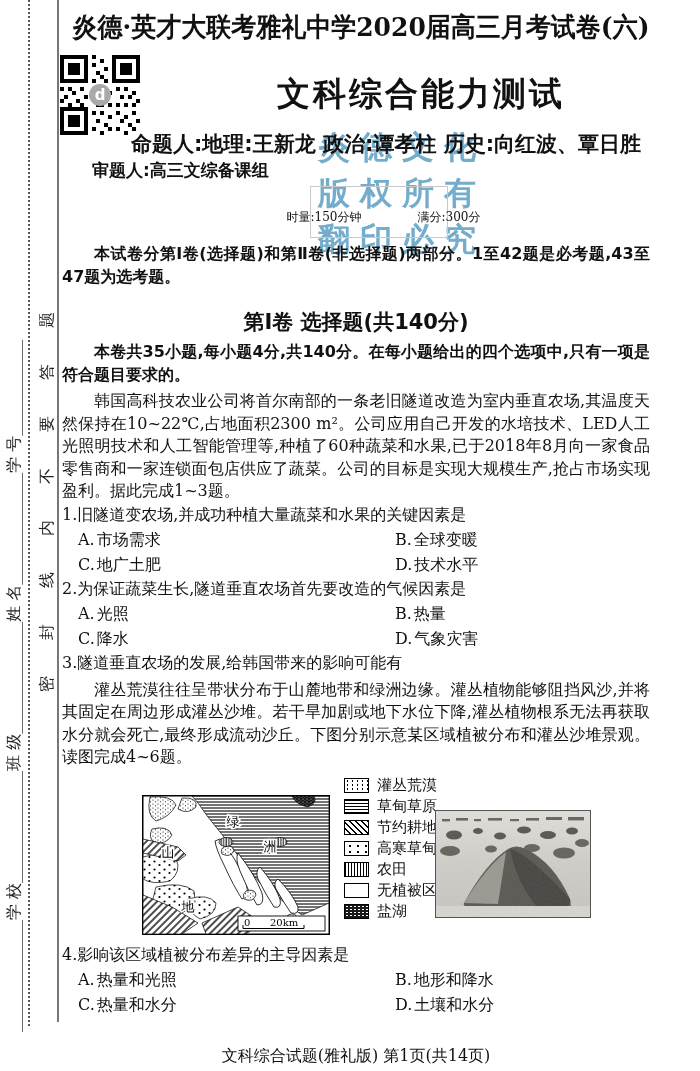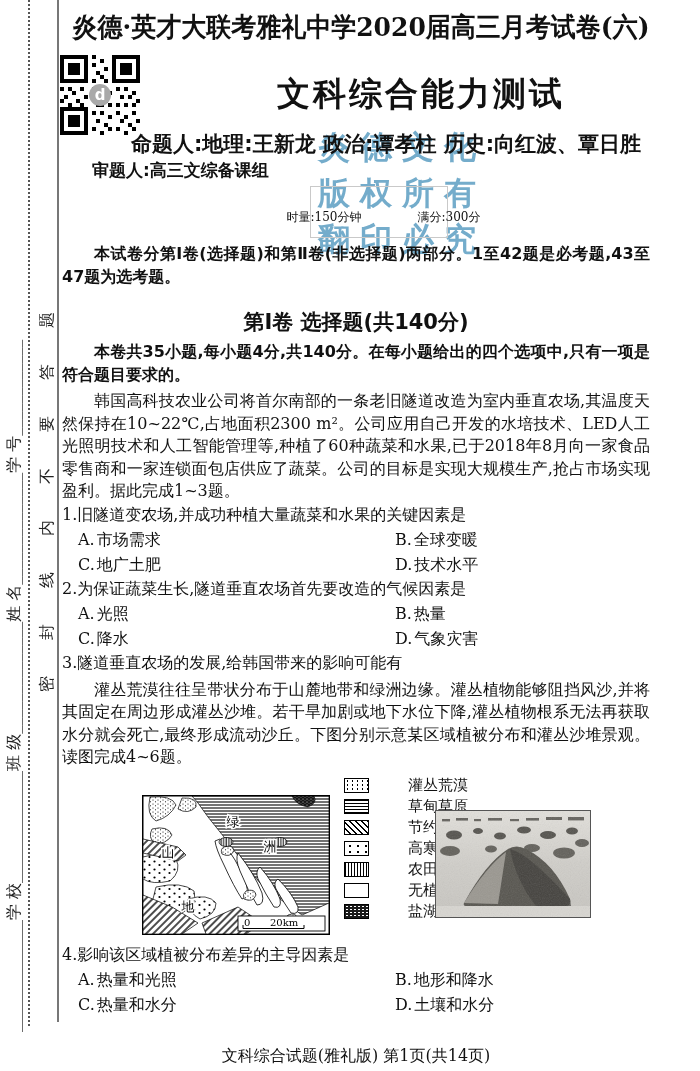--- a/index.html
+++ b/index.html
@@ -49,21 +49,21 @@
   .opts2 .row{display:flex;line-height:25px;}
   .opts2 .cell{width:317px;}
   .opts2 .cell.last{width:auto;}
   .opts1{padding-left:16px;line-height:24.5px;}
   .opt-k{margin-right:2px;}
 
   
   .figure{position:relative;height:168px;margin-top:6px;}
   .map-svg{position:absolute;left:80px;top:20px;}
   .legend{position:absolute;left:282px;top:0;}
-  .legend-row{display:flex;align-items:center;height:21px;font-size:15px;gap:31px;}
+  .legend-row{display:flex;align-items:center;height:21px;font-size:15px;}
   .sw{width:23px;height:13px;border:1px solid #000;margin-right:8px;flex:none;}
   .sw-spk{background-image:radial-gradient(#000 0.8px,transparent 0.9px);background-size:5px 4px;}
   .sw-h{background:repeating-linear-gradient(180deg,#000 0 1px,#fff 1px 3px);}
   .sw-diag{background:repeating-linear-gradient(45deg,#fff 0 3px,#000 3px 4.3px);}
   .sw-dots{background-image:radial-gradient(#000 1.1px,transparent 1.3px);background-size:8px 6px;background-position:1px 1px;}
   .sw-v{background:repeating-linear-gradient(90deg,#000 0 1.2px,#fff 1.2px 3px);}
   .sw-blank{background:#fff;}
   .sw-salt{background-color:#1a1a1a;background-image:radial-gradient(#fff 0.7px,transparent 0.8px);background-size:4px 3px;}
   .photo-svg{position:absolute;left:373px;top:35px;border:1px solid #555;}
 

